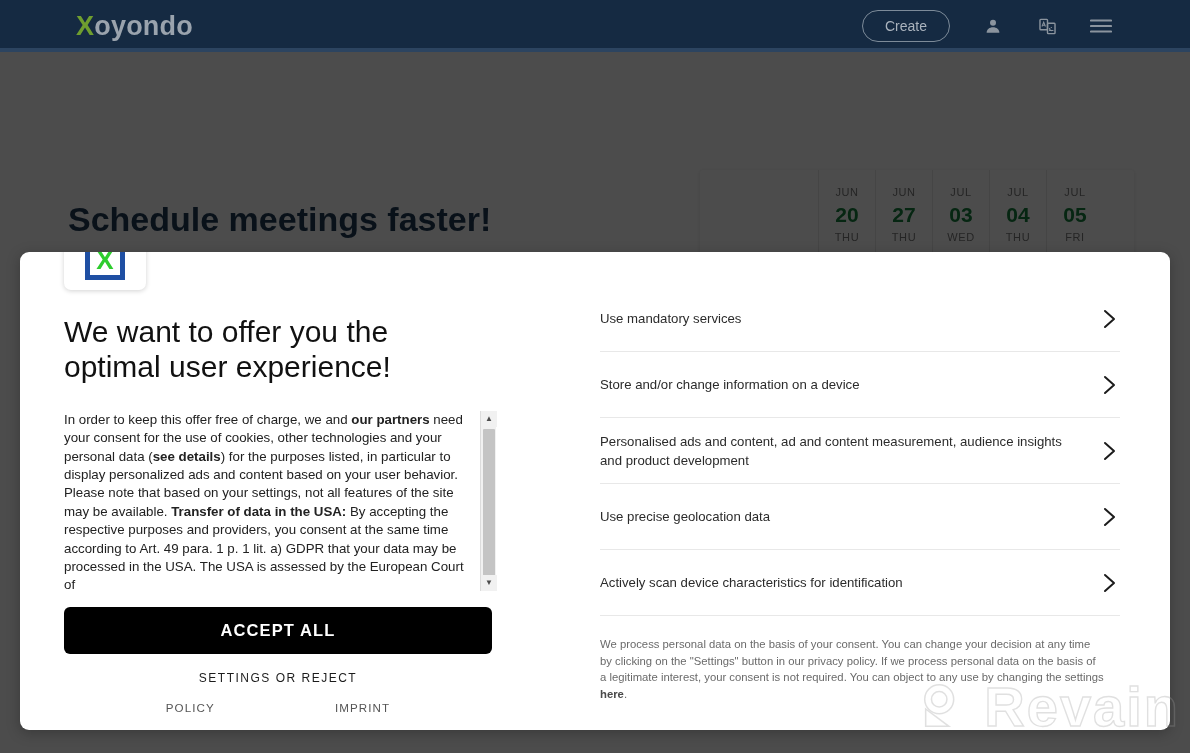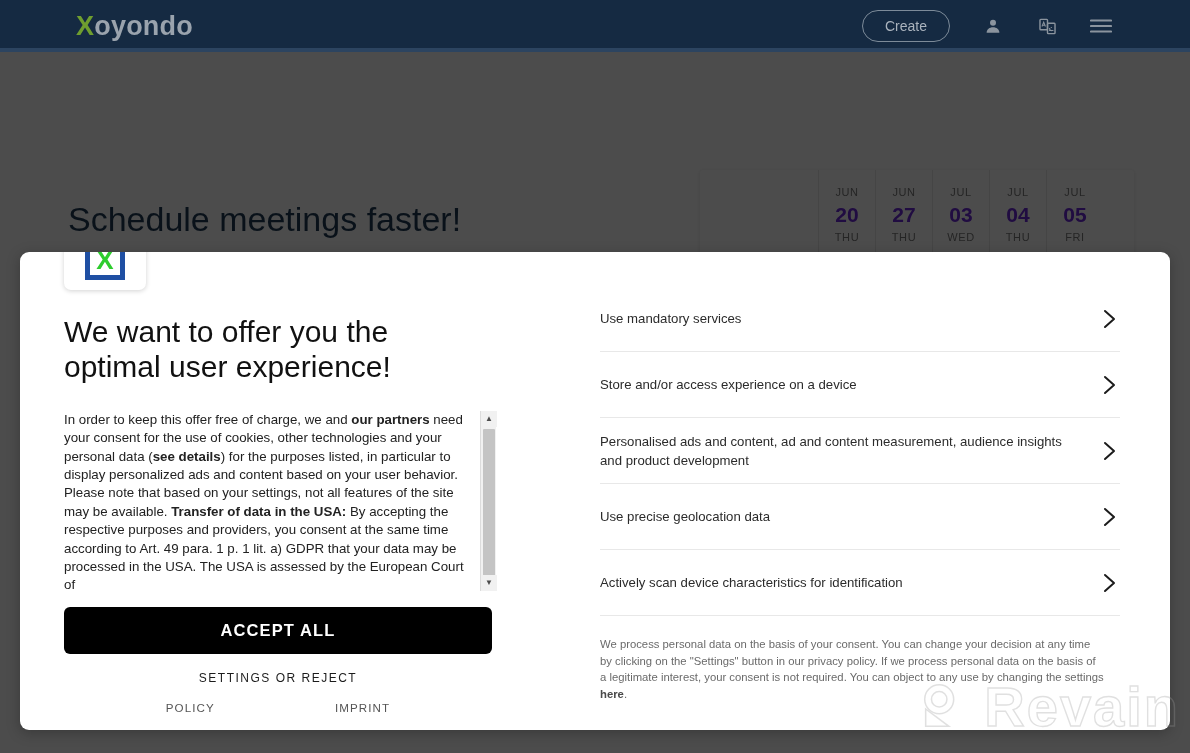--- a/index.html
+++ b/index.html
@@ -46,42 +46,42 @@
     padding: 7px 22px;
     font-size: 14px;
     font-family: "Liberation Sans", sans-serif;
     cursor: pointer;
   }
   .hdr-icon { width: 22px; height: 22px; display: flex; align-items: center; justify-content: center; cursor: pointer; }
   .hdr-icon svg { display: block; }
 
   .hero {
     position: absolute; top: 200px; left: 68px;
-    font-size: 34px; font-weight: 400; color: #1f3a56;
+    font-size: 34px; font-weight: 700; color: #1f3a56;
     white-space: nowrap;
   }
 
   
   .cal-card {
     position: absolute; top: 170px; left: 700px;
     width: 434px; height: 160px;
     background: #ffffff;
     border-radius: 3px;
     display: flex;
     padding-left: 118px;
     box-shadow: 0 1px 4px rgba(0,0,0,.12);
   }
   .cal-col {
     width: 57px;
     border-left: 1px solid #e6e6e6;
     text-align: center;
     padding-top: 16px;
   }
   .cal-mon { font-size: 11px; color: #7b7b7b; letter-spacing: .6px; }
-  .cal-day { font-size: 21px; font-weight: bold; color: #6d28d9; margin: 5px 0 4px; }
+  .cal-day { font-size: 21px; font-weight: bold; color: #15803d; margin: 5px 0 4px; }
   .cal-dow { font-size: 11px; color: #7b7b7b; letter-spacing: .6px; }
 
   
   .dim {
     position: absolute; top: 52px; left: 0; width: 1190px; height: 701px;
     background: rgba(0,0,0,.70);
     z-index: 5;
   }
 
   
@@ -344,21 +344,21 @@
       <div class="purpose">
         <div class="purpose-label">Use mandatory services</div>
         <span class="chev">
           <svg width="13" height="20" viewBox="0 0 13 20" fill="none" stroke="#1c1c1c" stroke-width="2" stroke-linecap="round" stroke-linejoin="round">
               <polyline points="2,2 11,10 2,18"></polyline>
             </svg>
         </span>
       </div>
 
       <div class="purpose">
-        <div class="purpose-label">Store and/or access experience on a device</div>
+        <div class="purpose-label">Store and/or change information on a device</div>
         <span class="chev">
           <svg width="13" height="20" viewBox="0 0 13 20" fill="none" stroke="#1c1c1c" stroke-width="2" stroke-linecap="round" stroke-linejoin="round">
               <polyline points="2,2 11,10 2,18"></polyline>
             </svg>
         </span>
       </div>
 
       <div class="purpose">
         <div class="purpose-label">Personalised ads and content, ad and content measurement, audience insights and product development</div>
         <span class="chev">

